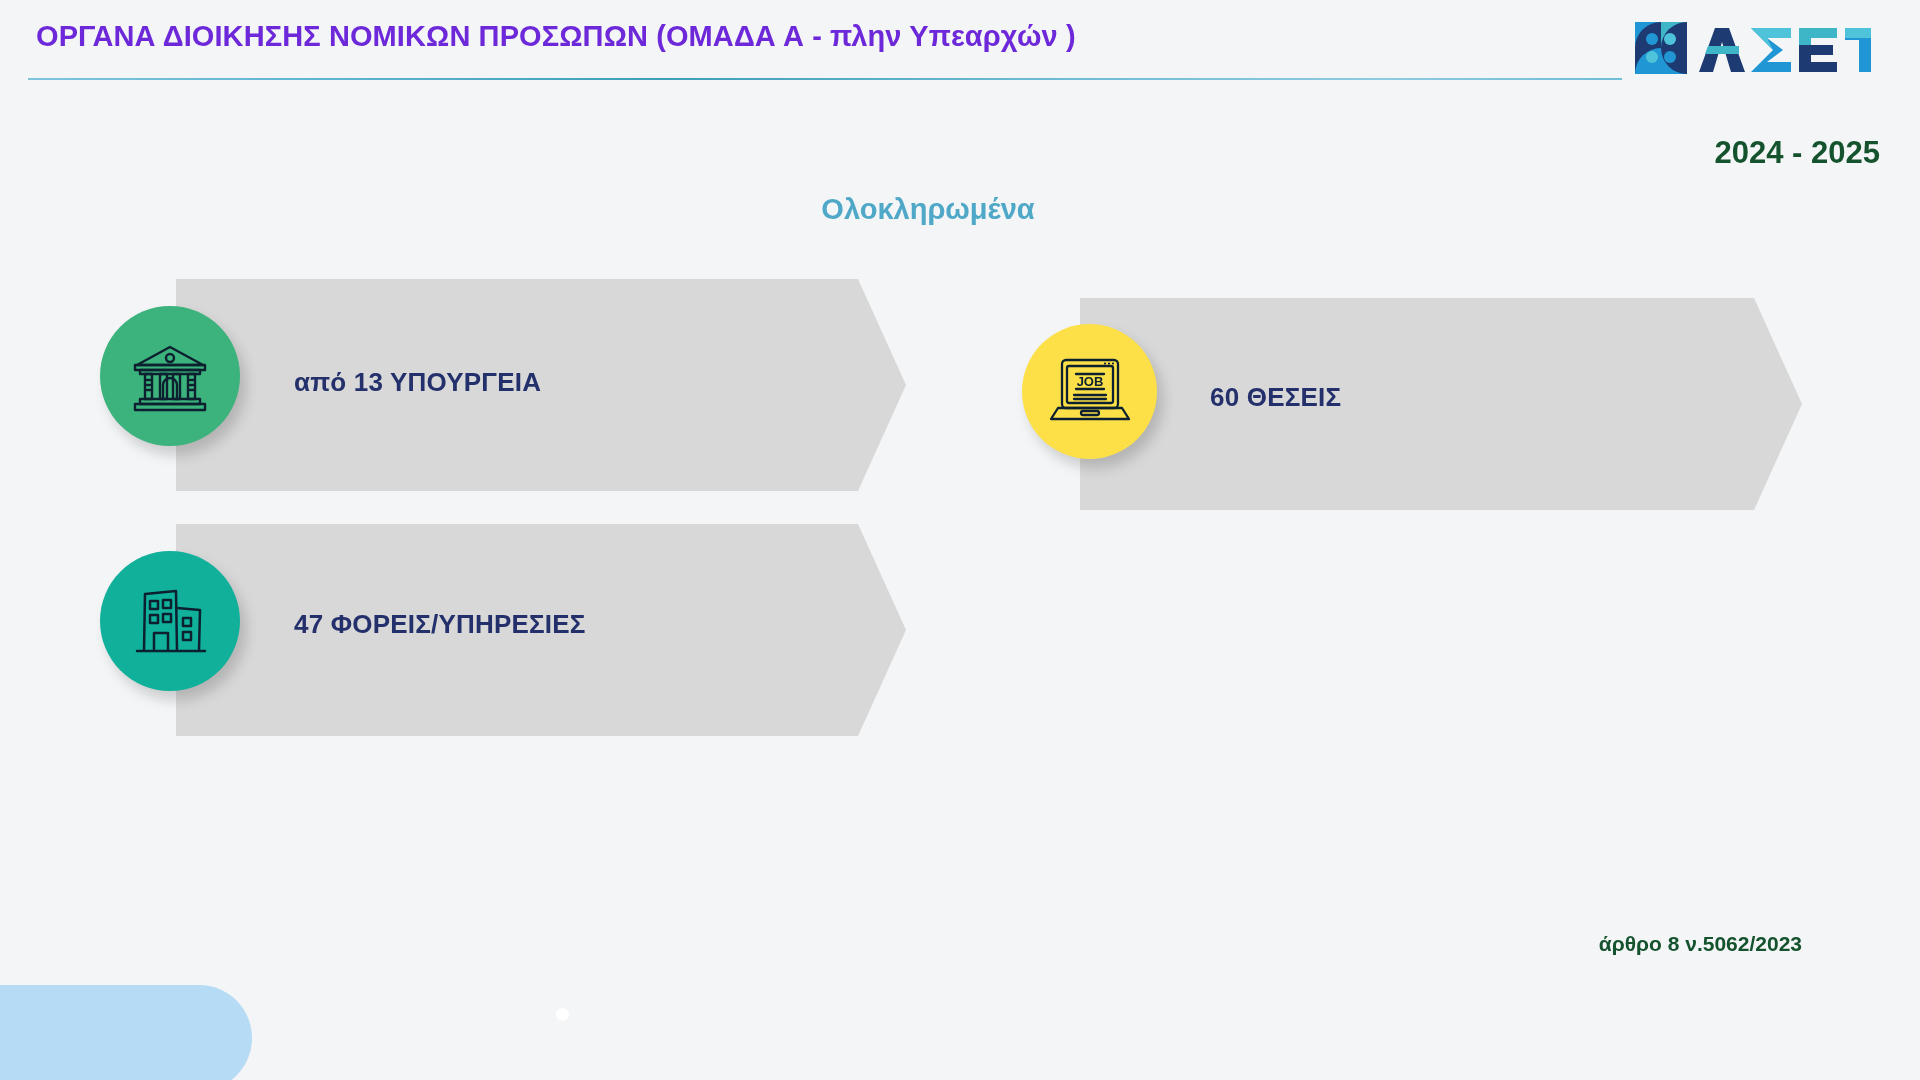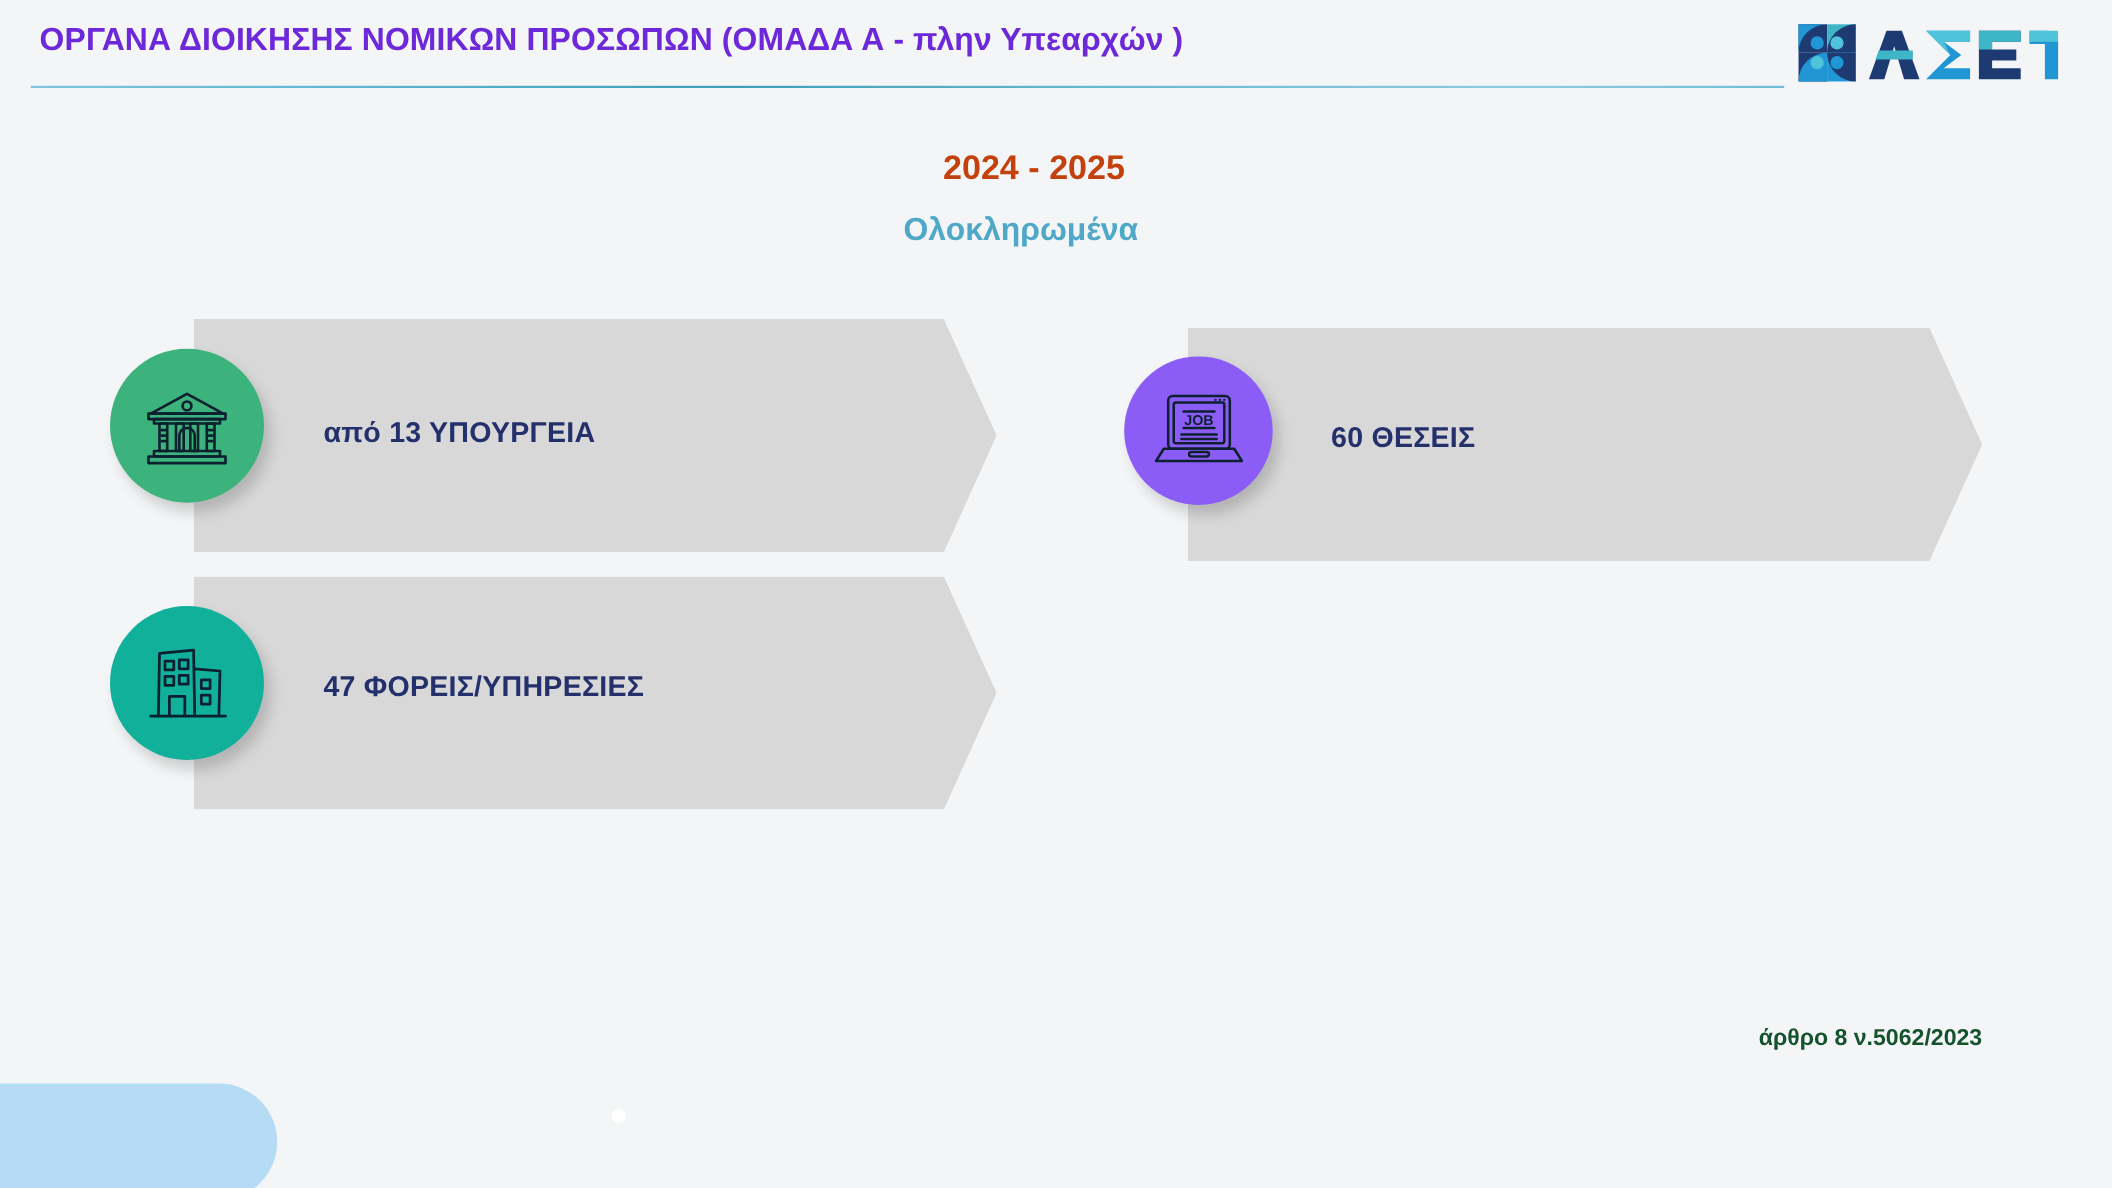--- a/index.html
+++ b/index.html
@@ -62,24 +62,24 @@
     height: 60px;
   }
   .logo svg { display: block; }
 
   
   .year-line {
     position: absolute;
     left: 0;
     top: 135px;
     width: 1880px;
-    text-align: center;
+    text-align: right;
     font-size: 31px;
     font-weight: bold;
-    color: #c2410c;
+    color: #14532d;
   }
   .status-line {
     position: absolute;
     left: 0;
     top: 193px;
     width: 1856px;
     text-align: center;
     font-size: 29px;
     font-weight: bold;
     color: #4fa8c8;
@@ -189,21 +189,21 @@
 
         <path d="M212,10 L228,10 A10,10 0 0 1 238,20 L238,54 L226,54 L226,22 L212,22 Z" fill="#2196d4"></path>
         <path d="M212,10 L238,10 L238,20 L212,20 Z" fill="#4fc3d9"></path>
       </g>
     </svg>
   </div>
 
   <div class="year-line">2024 - 2025</div>
   <div class="status-line">Ολοκληρωμένα</div>
 
-  <div class="card" style="left:176px; top:290px; width:730px; height:212px;text-align:center;">
+  <div class="card" style="left:176px; top:279px; width:730px; height:212px;text-align:center;">
     <div class="card-banner" style="width:730px; height:212px;"></div>
     <div class="icon-circle" style="left:-76px; top:27px; width:140px; height:140px; background:#3cb37c;">
       <svg width="86" height="86" viewBox="0 0 86 86" xmlns="http://www.w3.org/2000/svg" fill="none" stroke="#0d2030" stroke-width="2.4" stroke-linecap="round" stroke-linejoin="round">
         <path d="M10,32 L43,14 L76,32 Z"></path>
         <circle cx="43" cy="25" r="4"></circle>
         <rect x="8" y="32" width="70" height="5"></rect>
         <rect x="13" y="37" width="60" height="4"></rect>
         <rect x="18" y="41" width="7" height="25"></rect>
         <rect x="33" y="41" width="7" height="25"></rect>
         <rect x="46" y="41" width="7" height="25"></rect>
@@ -213,21 +213,21 @@
         <path d="M63,47 h3 M63,52 h3 M63,57 h3"></path>
         <rect x="13" y="66" width="60" height="5"></rect>
         <rect x="8" y="71" width="70" height="6"></rect>
       </svg>
     </div>
     <div class="card-label" style="left:118px; top:88px;">από 13 ΥΠΟΥΡΓΕΙΑ</div>
   </div>
 
   <div class="card" style="left:1080px; top:298px; width:722px; height:212px;">
     <div class="card-banner" style="width:722px; height:212px;"></div>
-    <div class="icon-circle" style="left:-58px; top:26px; width:135px; height:135px; background:#8b5cf6;">
+    <div class="icon-circle" style="left:-58px; top:26px; width:135px; height:135px; background:#fde047;">
       <svg width="84" height="84" viewBox="0 0 84 84" xmlns="http://www.w3.org/2000/svg" fill="none" stroke="#0d2030" stroke-width="2.3" stroke-linecap="round" stroke-linejoin="round">
         <rect x="14" y="10" width="56" height="48" rx="4"></rect>
         <rect x="19" y="16" width="46" height="37" rx="2"></rect>
         <circle cx="57" cy="13.5" r="1.1" fill="#0d2030" stroke="none"></circle>
         <circle cx="61" cy="13.5" r="1.1" fill="#0d2030" stroke="none"></circle>
         <circle cx="65" cy="13.5" r="1.1" fill="#0d2030" stroke="none"></circle>
         <path d="M28,24 h28"></path>
         <text x="42" y="36" font-family="Liberation Sans, sans-serif" font-size="13" font-weight="bold" fill="#0d2030" stroke="none" text-anchor="middle">JOB</text>
         <path d="M28,39 h28"></path>
         <path d="M26,45 h32 M26,49 h32"></path>

